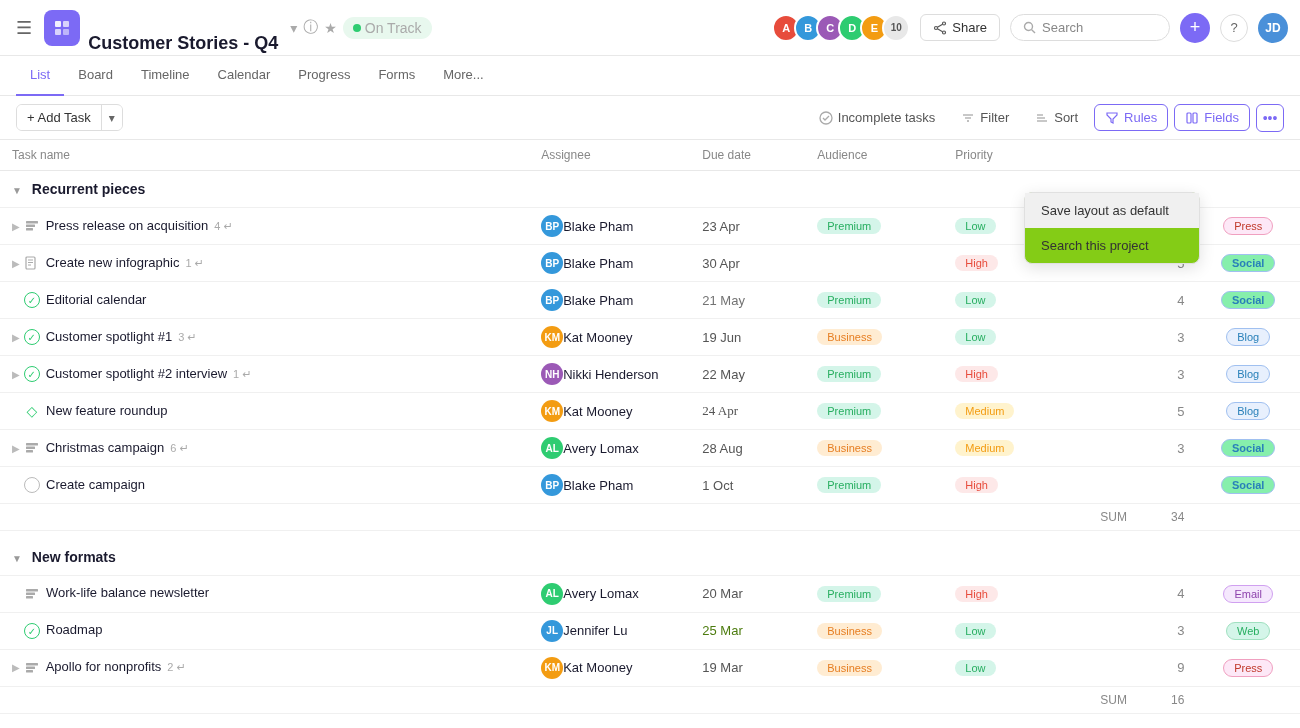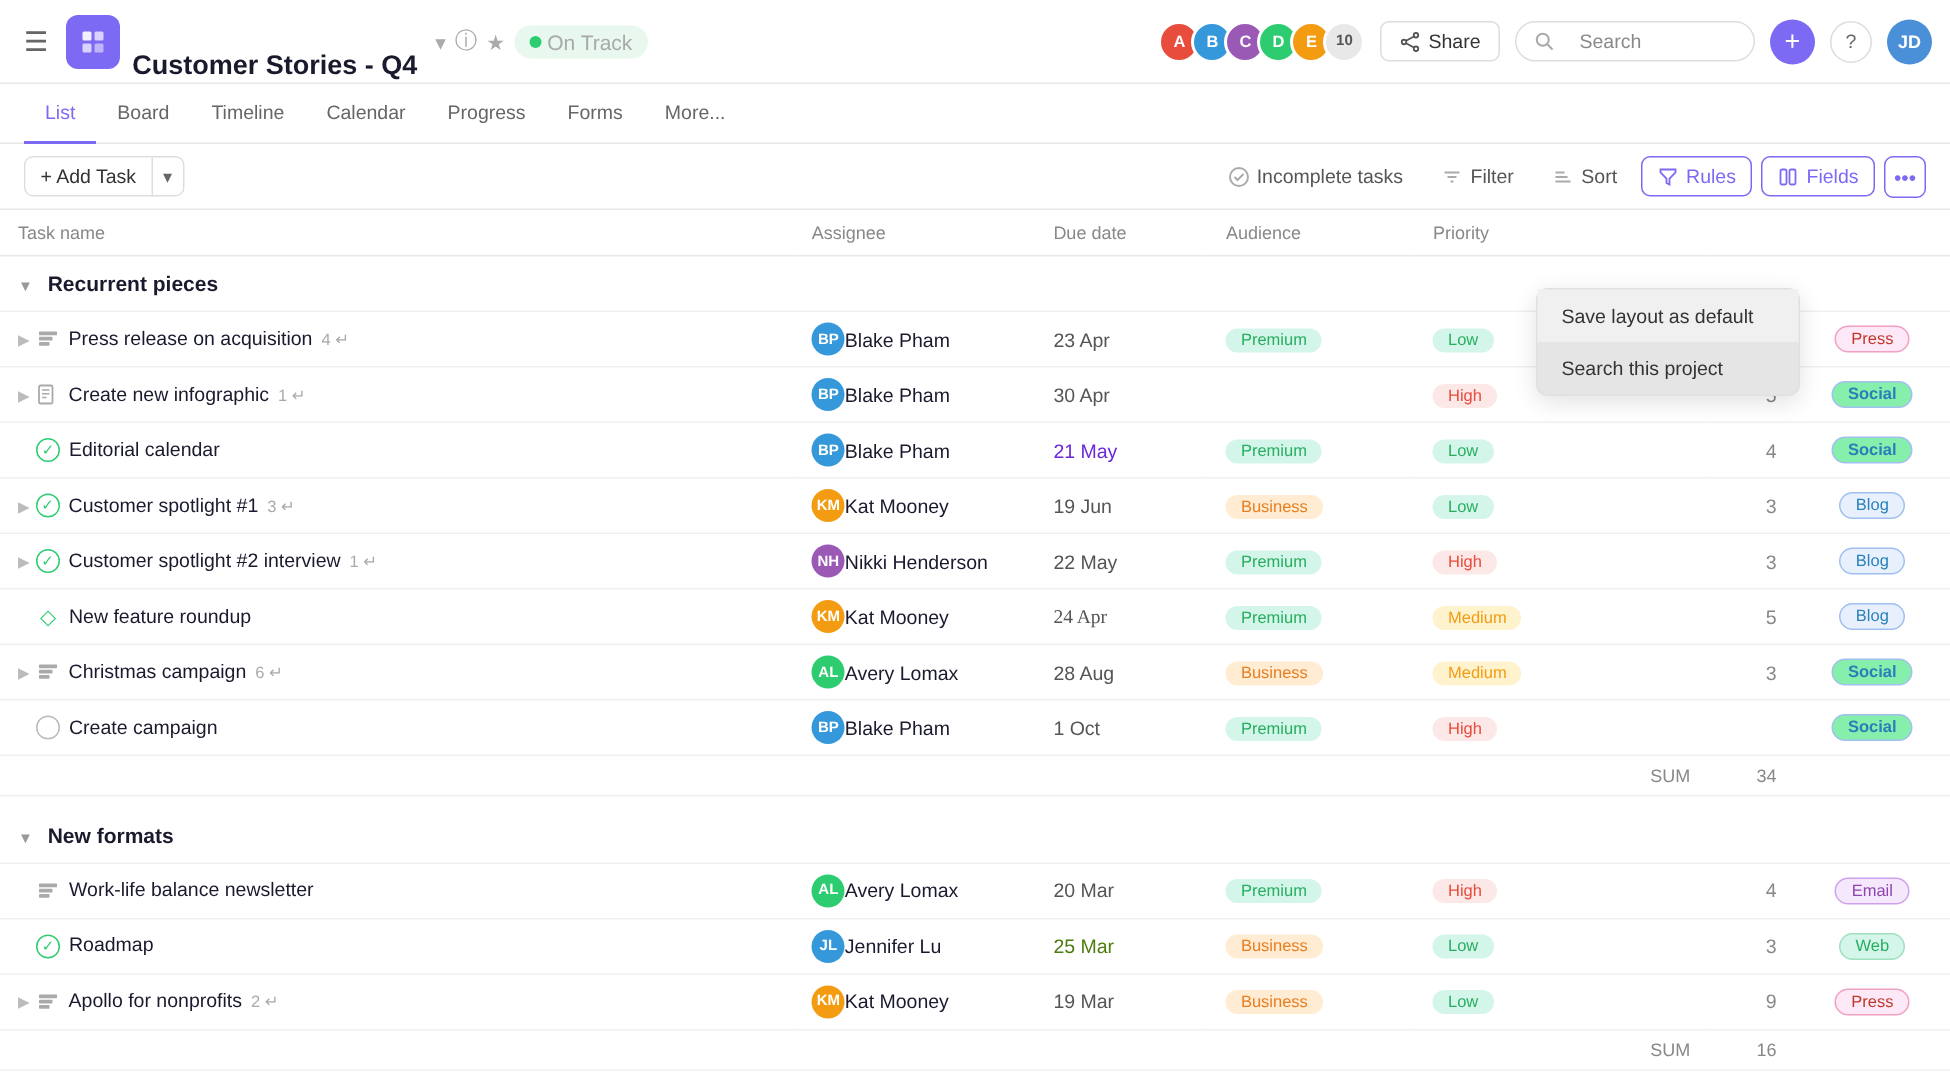--- a/index.html
+++ b/index.html
@@ -14,21 +14,21 @@
     .title-icons span { color: #aaa; font-size: 14px; cursor: pointer; }
     .star-icon { color: #f5a623; }
     .status-badge { background: #e8f8ee; color: #2ecc71; border-radius: 20px; padding: 3px 10px; font-size: 12px; font-weight: 500; display: flex; align-items: center; gap: 4px; }
     .status-dot { width: 8px; height: 8px; background: #2ecc71; border-radius: 50%; }
     .topbar-right { margin-left: auto; display: flex; align-items: center; gap: 10px; }
     .avatars { display: flex; align-items: center; }
     .avatar { width: 28px; height: 28px; border-radius: 50%; border: 2px solid #fff; margin-left: -6px; font-size: 11px; display: flex; align-items: center; justify-content: center; color: white; font-weight: 600; }
     .avatar:first-child { margin-left: 0; }
     .avatar-count { width: 28px; height: 28px; border-radius: 50%; background: #e8e8e8; border: 2px solid #fff; margin-left: -6px; font-size: 10px; display: flex; align-items: center; justify-content: center; color: #555; font-weight: 600; }
     .share-btn { display: flex; align-items: center; gap: 5px; border: 1px solid #ddd; border-radius: 6px; padding: 5px 12px; cursor: pointer; font-size: 13px; color: #333; background: #fff; }
-    .search-box { display: flex; align-items: center; gap: 17px; border: 1px solid #ddd; border-radius: 20px; padding: 5px 12px; width: 160px; color: #888; font-size: 13px; cursor: pointer; background: #fff; }
+    .search-box { display: flex; align-items: center; gap: 6px; border: 1px solid #ddd; border-radius: 20px; padding: 5px 12px; width: 160px; color: #888; font-size: 13px; cursor: pointer; background: #fff; }
     .add-btn { width: 30px; height: 30px; border-radius: 50%; background: #7c6af5; color: white; display: flex; align-items: center; justify-content: center; font-size: 18px; cursor: pointer; }
     .help-btn { width: 28px; height: 28px; border-radius: 50%; border: 1px solid #ddd; display: flex; align-items: center; justify-content: center; color: #666; font-size: 13px; cursor: pointer; }
     .user-avatar { width: 30px; height: 30px; border-radius: 50%; background: #4a90d9; display: flex; align-items: center; justify-content: center; color: white; font-size: 12px; font-weight: 600; cursor: pointer; }
 
     
     .navtabs { display: flex; align-items: center; height: 40px; padding: 0 16px; border-bottom: 1px solid #e8e8e8; gap: 0; }
     .navtab { padding: 0 14px; height: 40px; display: flex; align-items: center; font-size: 13px; color: #666; cursor: pointer; border-bottom: 2px solid transparent; }
     .navtab.active { color: #7c6af5; border-bottom: 2px solid #7c6af5; font-weight: 500; }
 
     
@@ -84,21 +84,21 @@
     .badge-high { background: #fde8e8; color: #e74c3c; }
     .badge-medium { background: #fff3cd; color: #f39c12; }
     .tag-badge { display: inline-block; padding: 2px 10px; border-radius: 20px; font-size: 11px; font-weight: 500; }
     .tag-press { background: #fde8f7; color: #c0392b; border: 1px solid #f0a0c0; }
     .tag-social { background: #86efac; color: #2980b9; border: 1px solid #a0c0f0; font-weight: bold; }
     .tag-blog { background: #e8f0fd; color: #2980b9; border: 1px solid #a0c0f0; }
     .tag-email { background: #f5e8fd; color: #8e44ad; border: 1px solid #d0a0f0; }
     .tag-web { background: #d4f5e9; color: #27ae60; border: 1px solid #a0e0c0; }
 
     
-    .dropdown-menu { position: absolute; top: 52px; right: 100px; width: 176px; background: #e5e5e5; border: 1px solid #e0e0e0; border-radius: 8px; box-shadow: 0 4px 16px rgba(0,0,0,0.12); z-index: 100; }
+    .dropdown-menu { position: absolute; top: 52px; right: 100px; width: 176px; background: #84cc16; border: 1px solid #e0e0e0; border-radius: 8px; box-shadow: 0 4px 16px rgba(0,0,0,0.12); z-index: 100; }
     .dropdown-item { padding: 10px 16px; font-size: 13px; color: #333; cursor: pointer; }
     .dropdown-item.active-item { background: #f0f0f0; font-weight: 500; }
 
     .num-cell { text-align: right; color: #888; font-size: 12px; }
     .tag-cell { text-align: center; }
   </style>
 </head>
 <body>
 
 <div class="topbar">
@@ -294,21 +294,21 @@
         <tr class="row-highlight">
       <td class="task-indent">
         <span style="display:inline-block;width:12px;"></span><span class="check-done"></span><span class="task-name">Editorial calendar</span>
       </td>
       <td>
         <div class="assignee-cell">
           <span class="av-sm" style="background:#3498db;">BP</span>
           <span>Blake Pham</span>
         </div>
       </td>
-      <td style="color:#6d28d9;">21 May</td>
+      <td style="color:#737373;">21 May</td>
       <td><span class="badge badge-premium">Premium</span></td>
       <td><span class="badge badge-low">Low</span></td>
       <td></td>
       <td class="num-cell">4</td>
       <td class="tag-cell"><span class="tag-badge tag-social">Social</span></td>
     </tr>
         <tr class="row-highlight">
       <td class="task-indent">
         <span class="row-expand">▶</span><span class="check-done"></span><span class="task-name">Customer spotlight #1</span><span class="subtask-count">3 ↵</span>
       </td>

